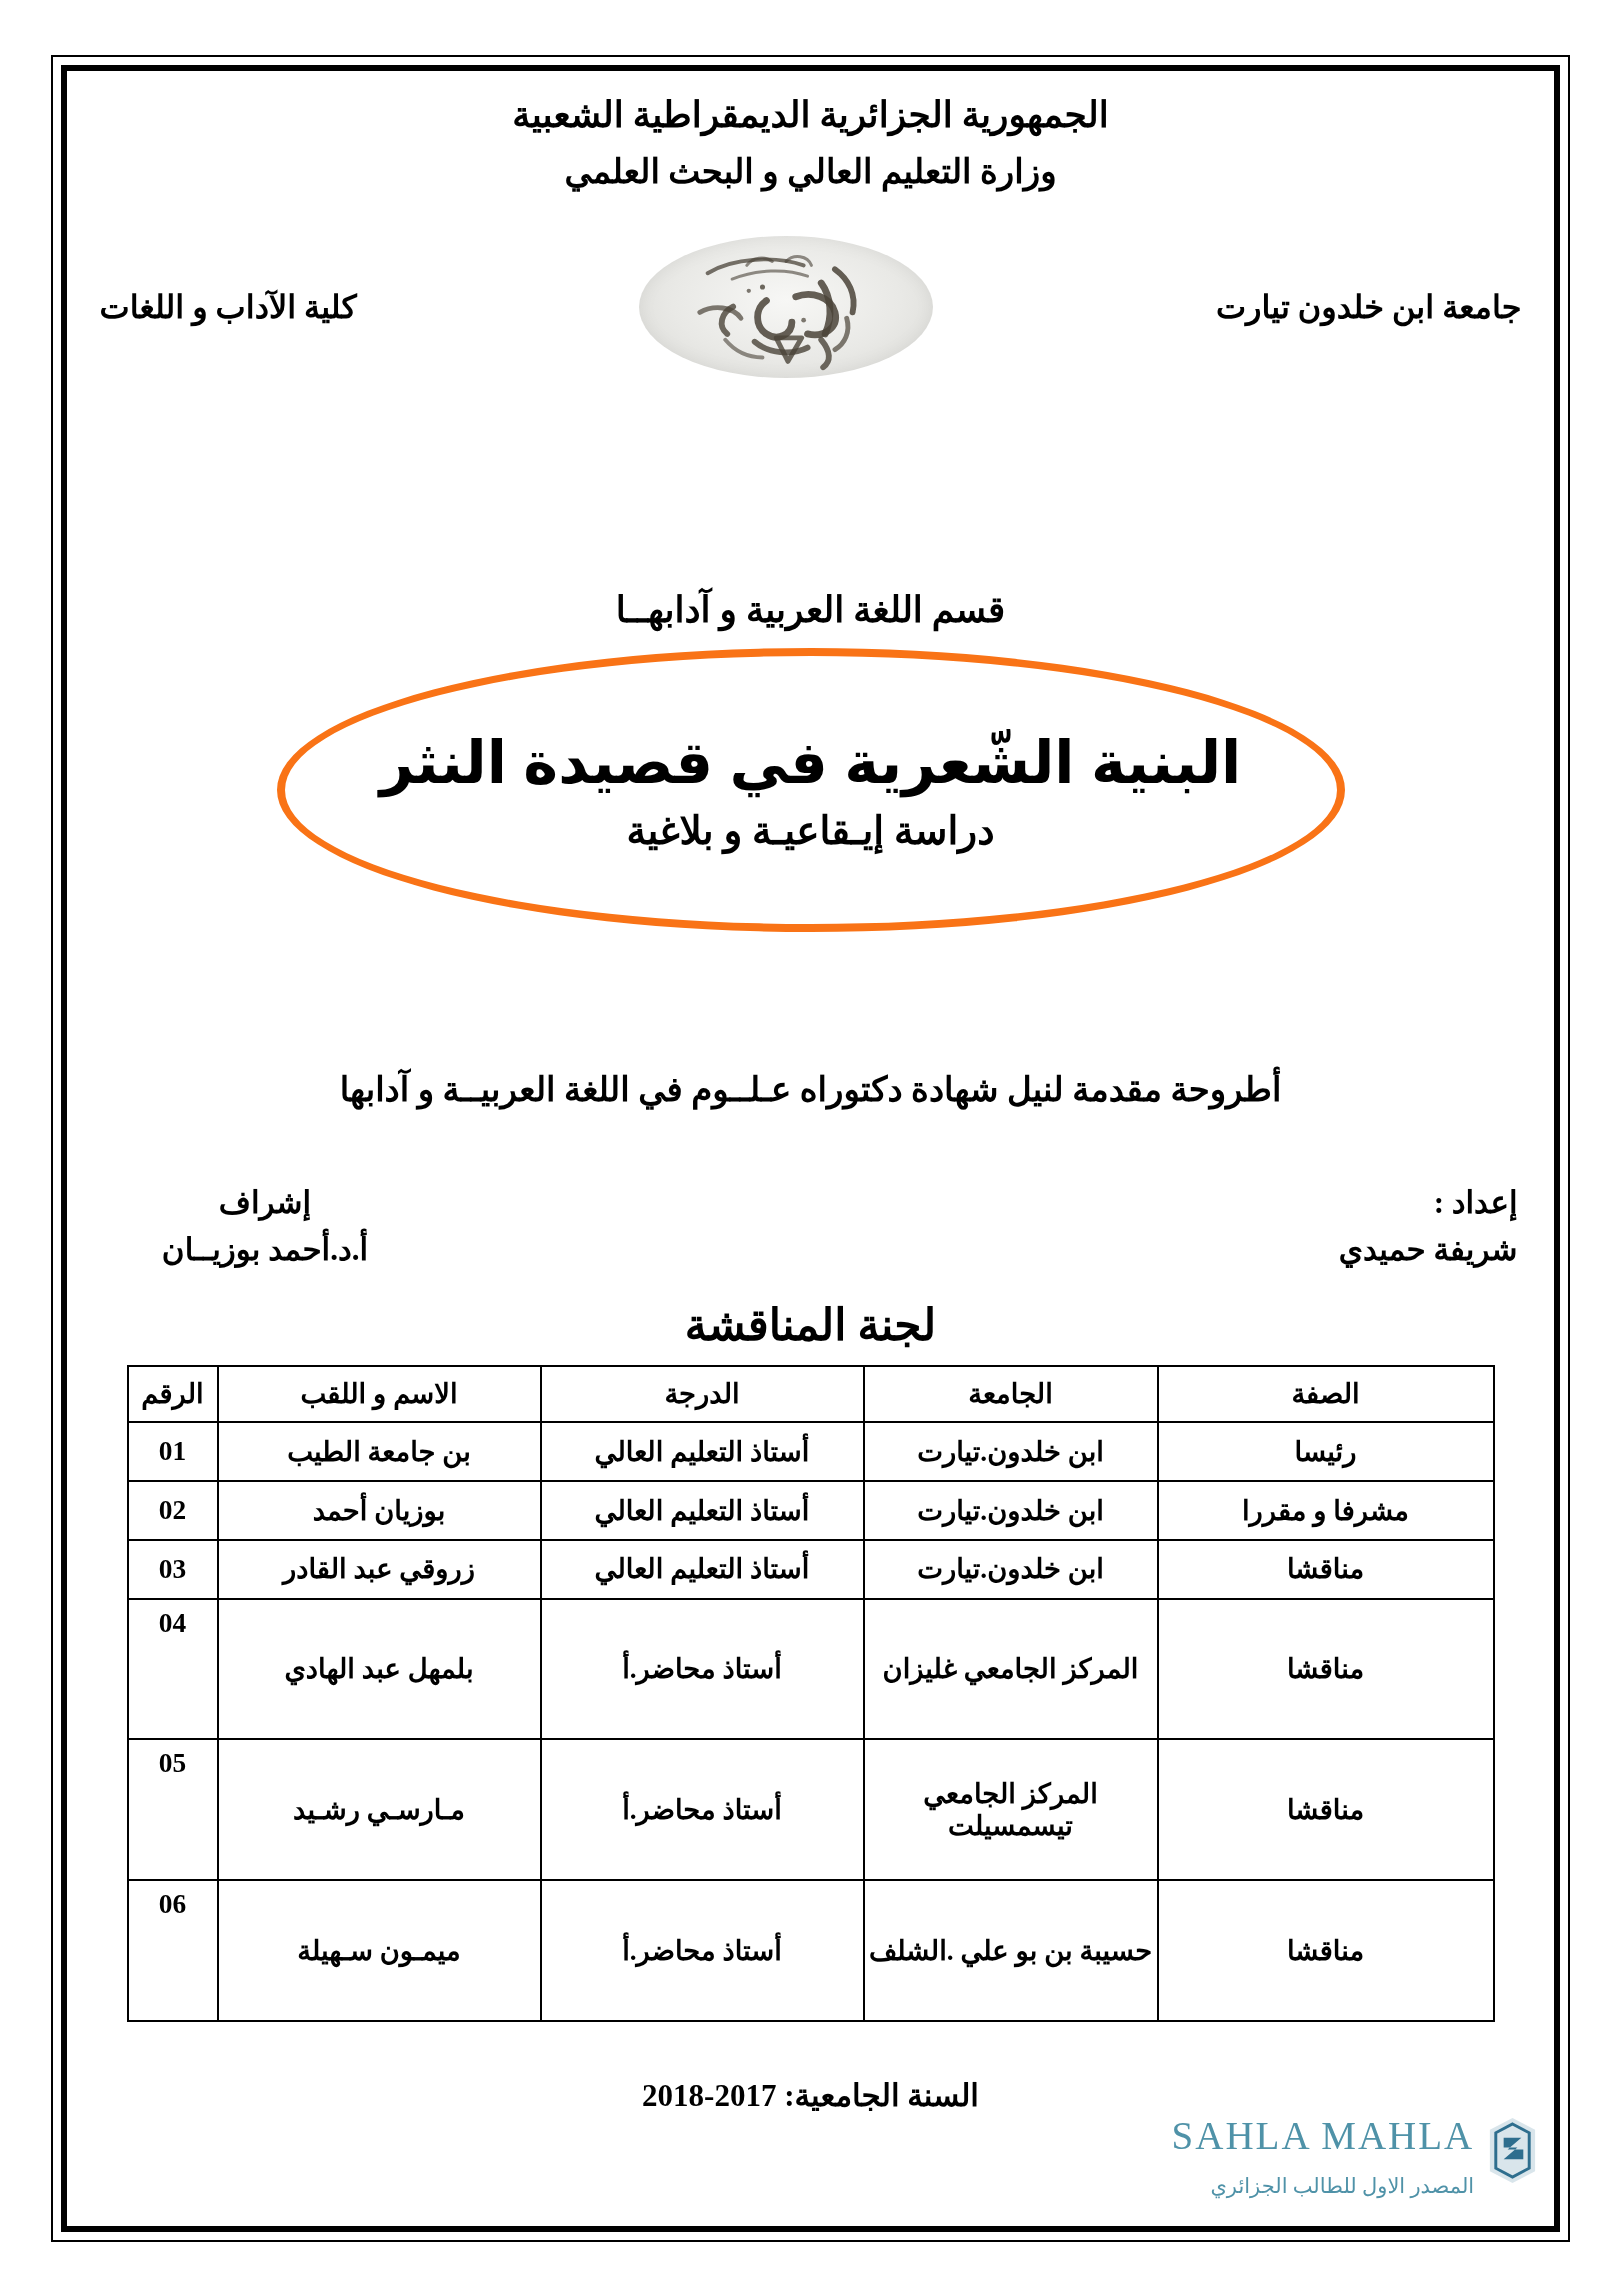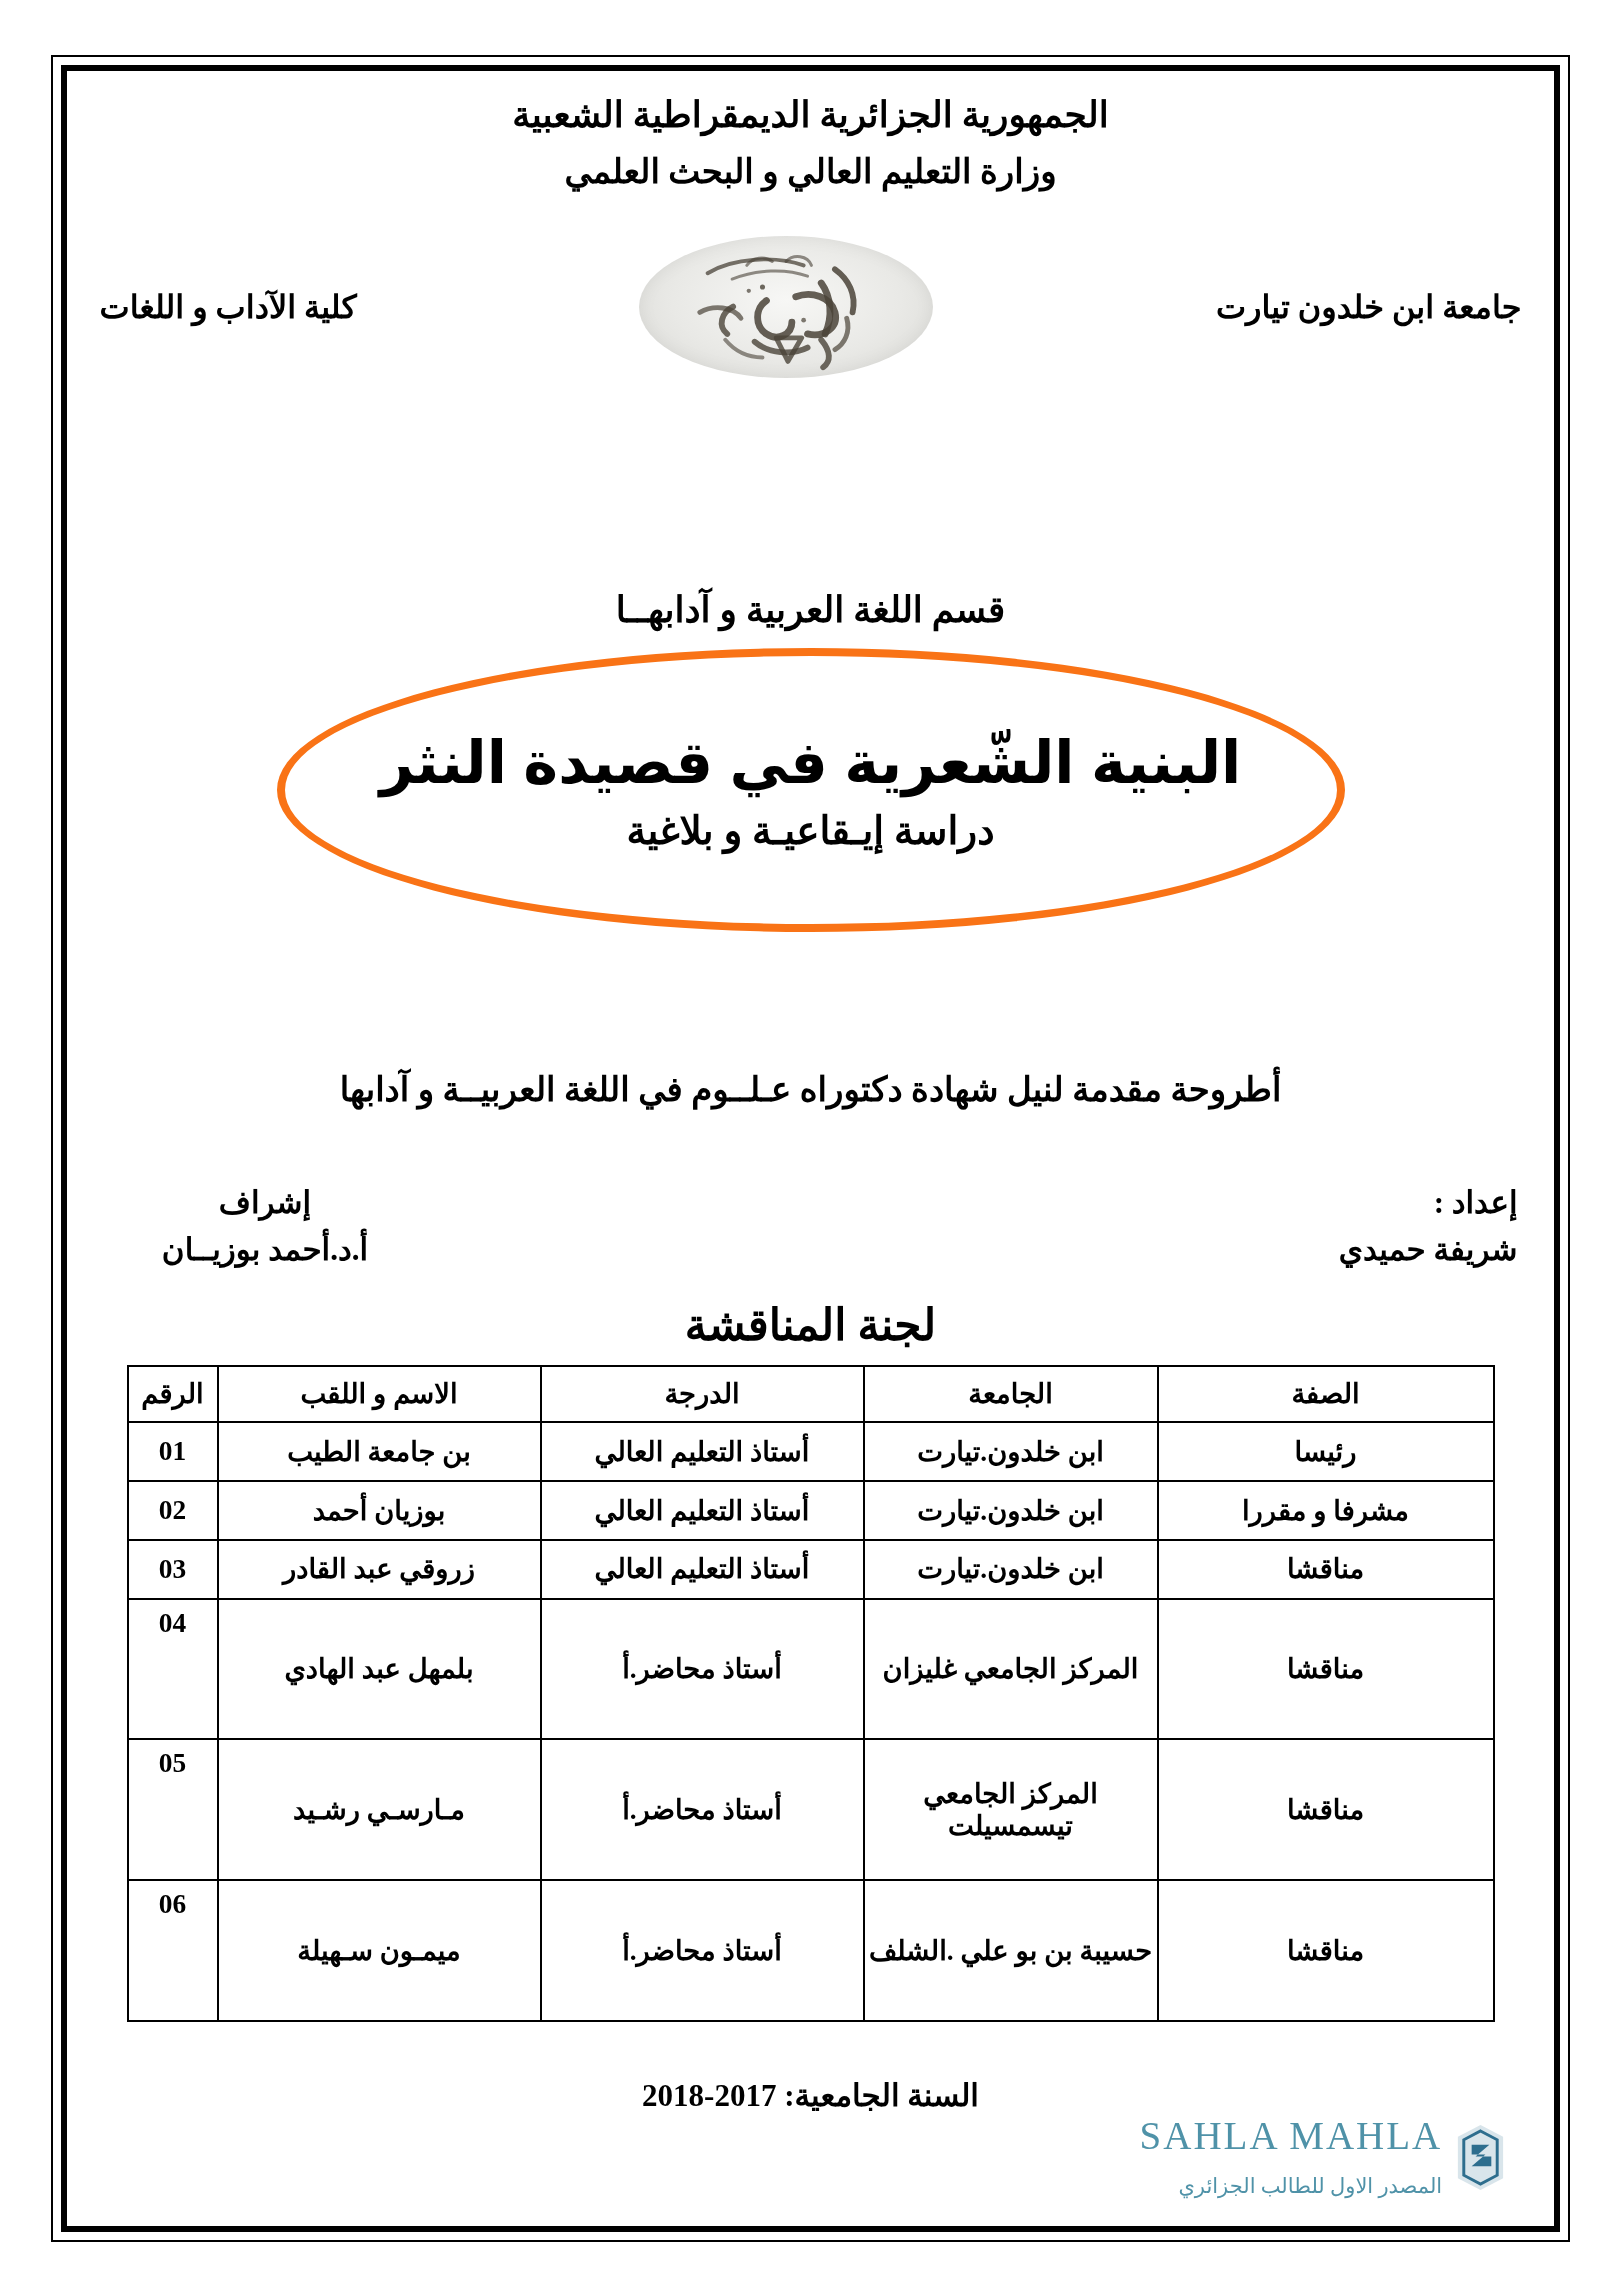--- a/index.html
+++ b/index.html
@@ -219,24 +219,24 @@
     text-align: center;
     font-weight: bold;
     font-size: 31px;
     color: #000;
     margin-top: 55px;
   }
 
   
   .watermark {
     position: absolute;
-    right: 112px;
+    right: 80px;
     bottom: 94px;
     display: flex;
-    align-items: center;
+    align-items: flex-start;
     gap: 9.8px;
     direction: ltr;
   }
   .wm-text { text-align: right; }
   .wm-title {
     font-family: "Liberation Serif", "DejaVu Serif", serif;
     font-size: 39px;
     letter-spacing: 2px;
     color: #4f92a8;
     line-height: 1.05;

